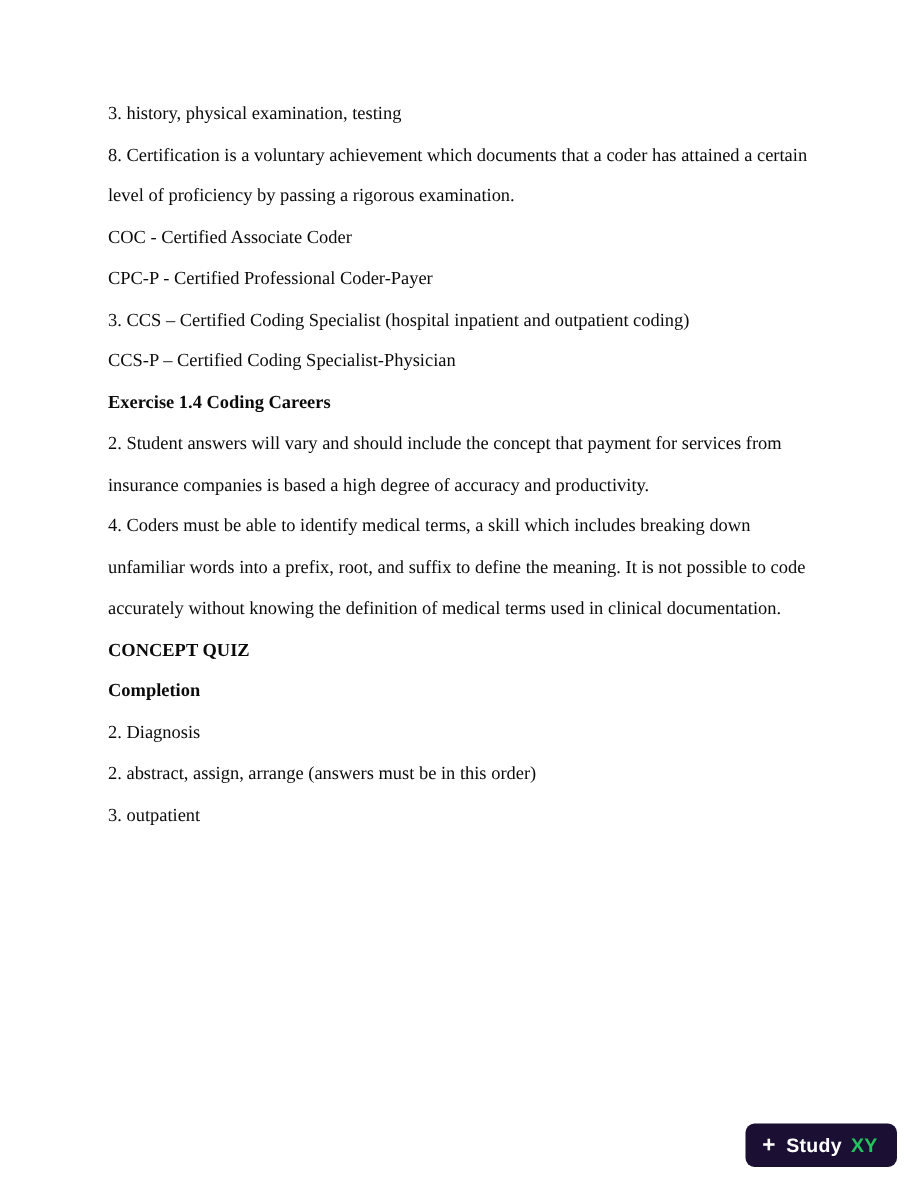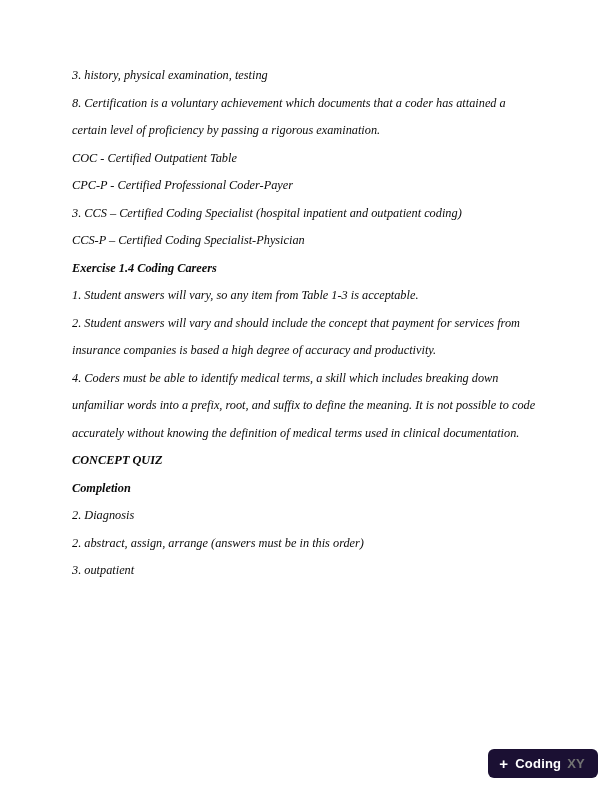--- a/index.html
+++ b/index.html
@@ -16,21 +16,20 @@
     overflow: hidden;
   }
   .page {
     position: absolute;
     top: 0;
     left: 0;
     width: 612px;
     height: 704px;
     box-sizing: border-box;
     padding: 62px 72px 0 72px;
-    font-style: italic;
   }
   .doc-body {
     width: 468px;
   }
   .para {
     font-size: 12.3px;
     line-height: 27.5px;
     margin: 0 0 0 0;
     text-align: left;
     color: #0a0a0a;
@@ -64,45 +63,44 @@
     font-size: 15px;
     font-weight: bold;
     line-height: 1;
     color: #ffffff;
     margin-right: 1px;
   }
   .watermark .brand-main {
     color: #ffffff;
   }
   .watermark .brand-accent {
-    color: #737373;
+    color: #22c55e;
   }
 </style>
 </head>
 <body>
 
 <div class="page">
   <div class="doc-body">
 
     <p class="para">3. history, physical examination, testing</p>
     <p class="para">8. Certification is a voluntary achievement which documents that a coder has attained a certain level of proficiency by passing a rigorous examination.</p>
-    <p class="para">COC - Certified Outpatient Table</p>
+    <p class="para">COC - Certified Associate Coder</p>
     <p class="para">CPC-P - Certified Professional Coder-Payer</p>
     <p class="para">3. CCS – Certified Coding Specialist (hospital inpatient and outpatient coding)</p>
     <p class="para">CCS-P – Certified Coding Specialist-Physician</p>
     <p class="para bold">Exercise 1.4 Coding Careers</p>
-    <p class="para">1. Student answers will vary, so any item from Table 1-3 is acceptable.</p>
     <p class="para">2. Student answers will vary and should include the concept that payment for services from insurance companies is based a high degree of accuracy and productivity.</p>
     <p class="para">4. Coders must be able to identify medical terms, a skill which includes breaking down unfamiliar words into a prefix, root, and suffix to define the meaning. It is not possible to code accurately without knowing the definition of medical terms used in clinical documentation.</p>
     <p class="para caps">CONCEPT QUIZ</p>
     <p class="para bold">Completion</p>
     <p class="para indent-list">2.  Diagnosis</p>
     <p class="para indent-list">2.  abstract, assign, arrange (answers must be in this order)</p>
     <p class="para indent-list">3.  outpatient</p>
 
   </div>
 </div>
 
 <div class="watermark">
   <span class="plus">+</span>
-  <span class="brand-main">Coding</span>
+  <span class="brand-main">Study</span>
     <span class="brand-accent">XY</span>
 </div>
 
 </body></html>

